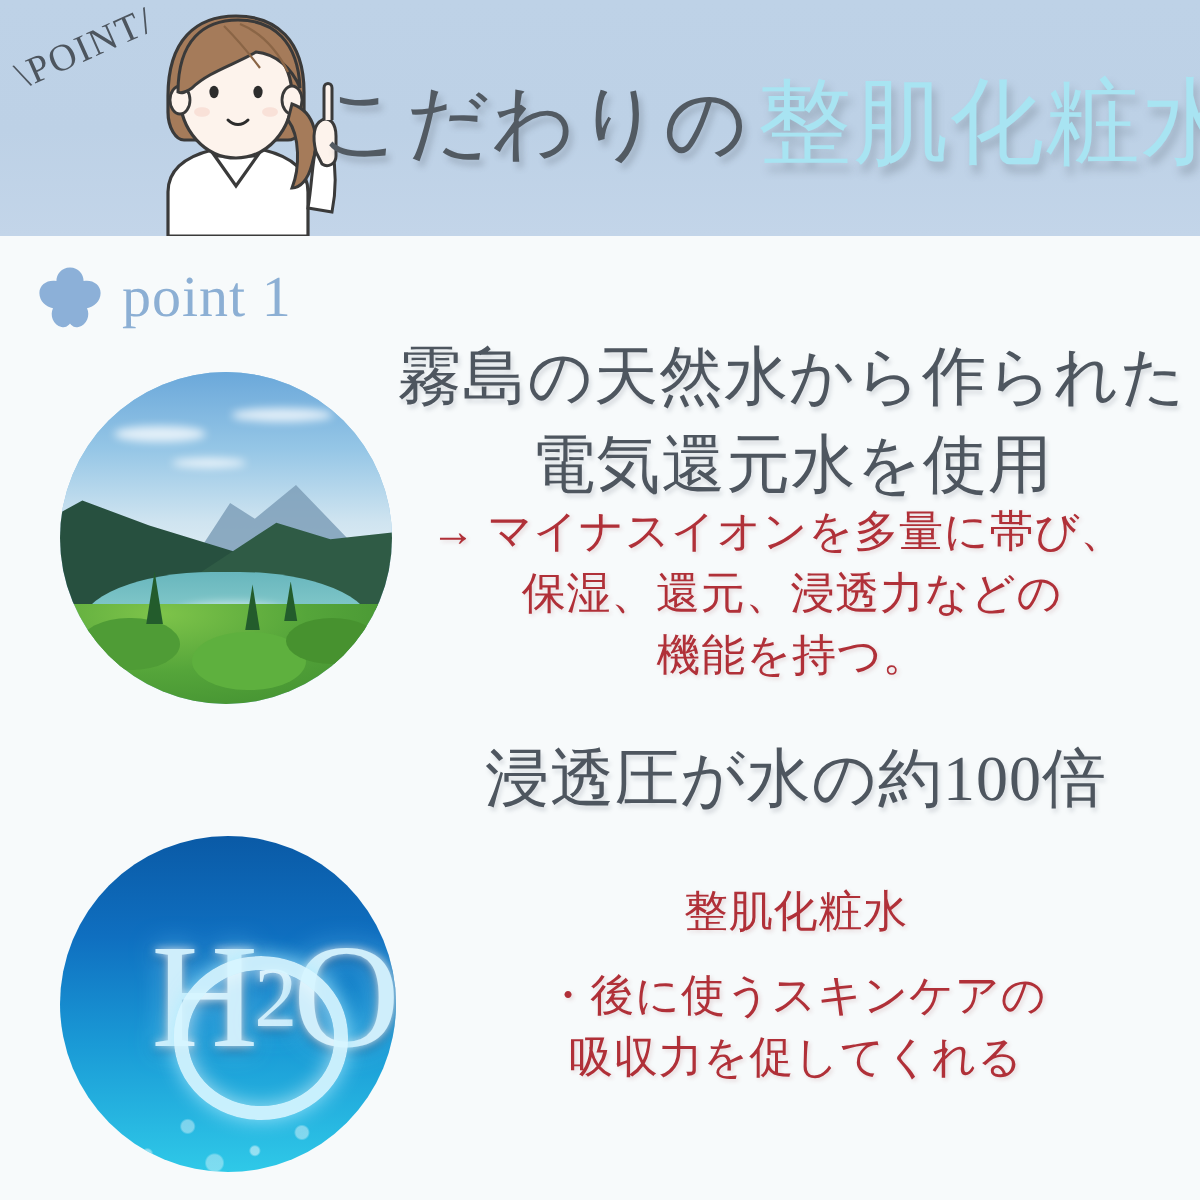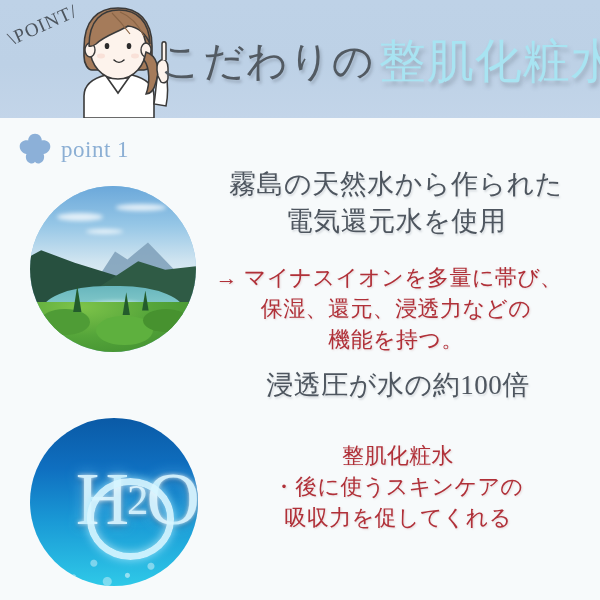--- a/index.html
+++ b/index.html
@@ -84,21 +84,21 @@
   
   .point-head {
     position: absolute;
     display: flex;
     align-items: center;
     gap: 9px;
   }
   .flower-icon { width: 34px; height: 34px; display:block; }
   .point-label {
     font-family: "Liberation Serif", "DejaVu Serif", serif;
-    font-size: 23px;
+    font-size: 29px;
     color: #8cafd4;
     letter-spacing: 0.5px;
     line-height: 1;
   }
 
   .circle-img {
     position: absolute;
     border-radius: 50%;
     overflow: hidden;
   }
@@ -193,39 +193,39 @@
     border-radius:50%;
     box-shadow: 0 0 10px rgba(170,235,255,0.85), inset 0 0 10px rgba(255,255,255,0.6);
   }
 
   
   .txt-block { position:absolute; text-align:center; }
 
   .lead {
     font-family: "Liberation Serif","DejaVu Serif",serif;
     color:#4e565f;
-    font-size: 27px;
+    font-size: 32px;
     line-height: 1.38;
     letter-spacing: 0.5px;
     text-shadow: 1px 2px 2px rgba(110,120,132,0.22);
   }
   .lead-line { display:block; }
 
   .red {
     font-family: "Liberation Serif","DejaVu Serif",serif;
     color:#b03038;
     font-size: 22px;
     line-height: 1.42;
     letter-spacing: 0.4px;
     text-shadow: 1px 1px 2px rgba(150,60,65,0.18);
   }
   .red-line { display:block; }
   .red-line.arrow { text-indent: -14px; }
 
-  .bullet-group { }
+  .bullet-group { margin-top: 11px; }
 </style>
 </head>
 <body>
 
 <div id="page">
 
   <div class="header">
 
     <div class="point-banner">\POINT/</div>
 
@@ -301,21 +301,21 @@
     <div class="tree" style="left:66%; bottom:25%; width:7%; height:12%;"></div>
   </div>
 
   <div class="txt-block" style="left:196px; top:166px; width:400px;">
     <div class="lead">
       <span class="lead-line">霧島の天然水から作られた</span>
       <span class="lead-line">電気還元水を使用</span>
     </div>
   </div>
 
-  <div class="txt-block" style="left:196px; top:262px; width:400px;">
+  <div class="txt-block" style="left:196px; top:250px; width:400px;">
     <div class="red">
       <span class="red-line arrow">→ マイナスイオンを多量に帯び、</span>
       <span class="red-line">保湿、還元、浸透力などの</span>
       <span class="red-line">機能を持つ。</span>
     </div>
   </div>
 
 
   <div class="circle-img h2o" style="left:30px; top:418px; width:168px; height:168px;">
     <div class="bubbles"></div>

